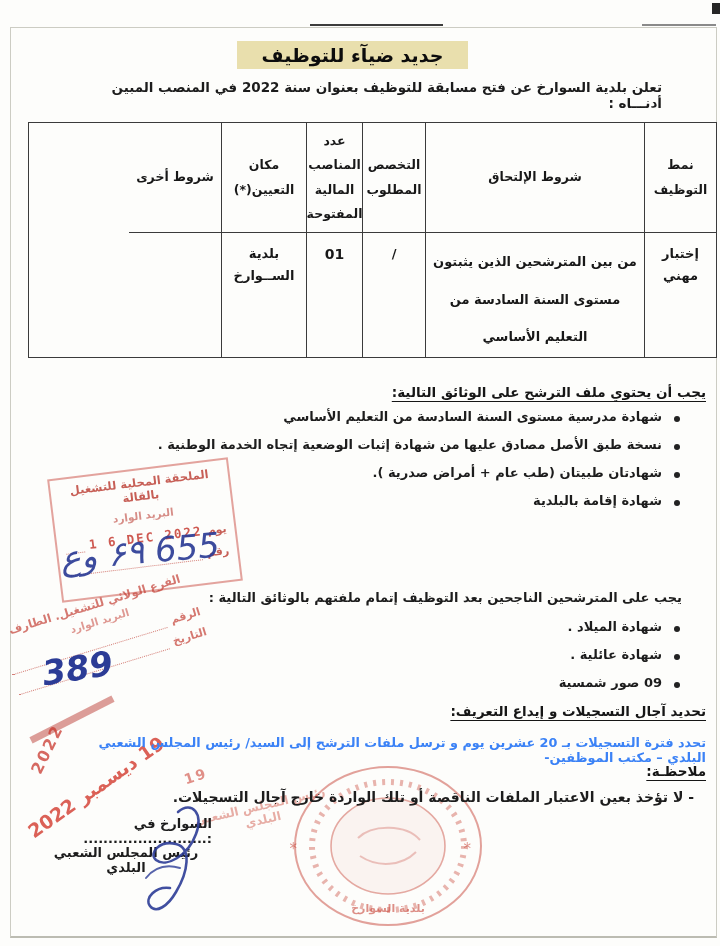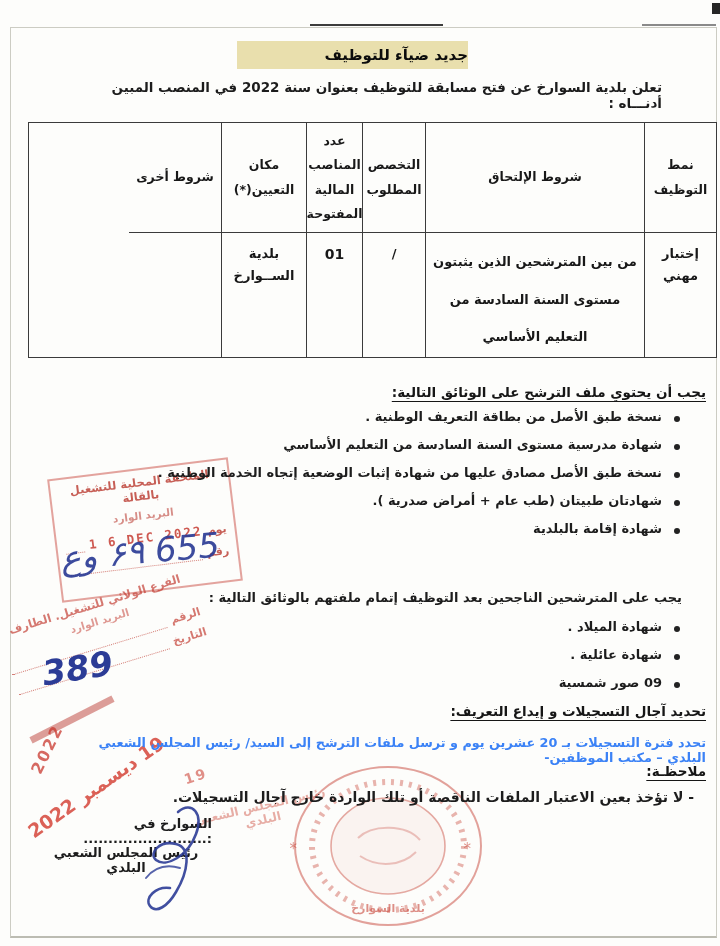--- a/index.html
+++ b/index.html
@@ -3,21 +3,21 @@
 <meta charset="utf-8">
 <style>
   html,body{margin:0;padding:0;background:#ececea;font-family:"DejaVu Sans",sans-serif;}
   .sheet{position:relative;width:720px;height:946px;background:#fdfdfb;overflow:hidden;direction:rtl;margin:0 auto;}
   .frame{position:absolute;left:10px;top:27px;width:705px;height:908px;border:1px solid #ccccc3;border-bottom:2px solid #bcbcb2;pointer-events:none;}
   .mark-line1{position:absolute;left:310px;top:24px;width:133px;height:2px;background:#3c3c3c;}
   .mark-line2{position:absolute;left:642px;top:24px;width:74px;height:2px;background:#8a8a8a;}
   .mark-corner{position:absolute;left:712px;top:3px;width:8px;height:11px;background:#262626;}
 
   .banner{position:absolute;left:237px;top:41px;width:231px;height:28px;background:#e9dfad;color:#0c0c0c;
-          font-weight:bold;font-size:15px;line-height:28px;z-index:2;}
+          font-weight:bold;font-size:19px;text-align:center;line-height:28px;z-index:2;}
   .intro{position:absolute;right:58px;left:78px;top:79px;font-size:13.5px;font-weight:bold;color:#1c1c1c;text-align:right;z-index:2;}
 
   
   .jobtable{position:absolute;left:28px;top:122px;width:687px;border:1.6px solid #3b3b3b;display:flex;direction:rtl;z-index:2;background:rgba(253,253,251,.6);}
   .col{box-sizing:border-box;border-left:1.4px solid #3b3b3b;}
   .col:last-child{border-left:none;}
   .c0{width:100px;} .c1{width:72px;} .c2{width:219px;} .c3{width:63px;} .c4{width:56px;} .c5{width:85px;} .c6{width:92px;}
   .th{height:110px;border-bottom:1.4px solid #3b3b3b;display:flex;align-items:center;justify-content:center;
       text-align:center;font-weight:bold;font-size:12.5px;line-height:1.95;padding:2px 4px;box-sizing:border-box;color:#181818;}
   .td{height:124px;box-sizing:border-box;padding:10px 5px 0;text-align:center;font-weight:bold;font-size:13px;line-height:1.7;color:#181818;}
@@ -107,21 +107,20 @@
       <div class="td">بلدية الســوارخ</div>
     </div>
     <div class="col c6">
       <div class="th">شروط أخرى</div>
       <div class="td"></div>
     </div>
   </div>
 
   <div class="sec-h" id="h-docs">يجب أن يحتوي ملف الترشح على الوثائق التالية:</div>
   <ul class="doclist" id="list1">
-    <li>نسخة طبق الأصل من بطاقة التعريف الوطنية .</li>
     <li>شهادة مدرسية مستوى السنة السادسة من التعليم الأساسي</li>
     <li>نسخة طبق الأصل مصادق عليها من شهادة إثبات الوضعية إتجاه الخدمة الوطنية .</li>
     <li>شهادتان طبيتان (طب عام + أمراض صدرية ).</li>
     <li>شهادة إقامة بالبلدية</li>
   </ul>
 
   <div class="after-h">يجب على المترشحين الناجحين  بعد التوظيف إتمام ملفتهم بالوثائق التالية :</div>
   <ul class="doclist" id="list2">
     <li>شهادة الميلاد .</li>
     <li>شهادة عائلية .</li>

